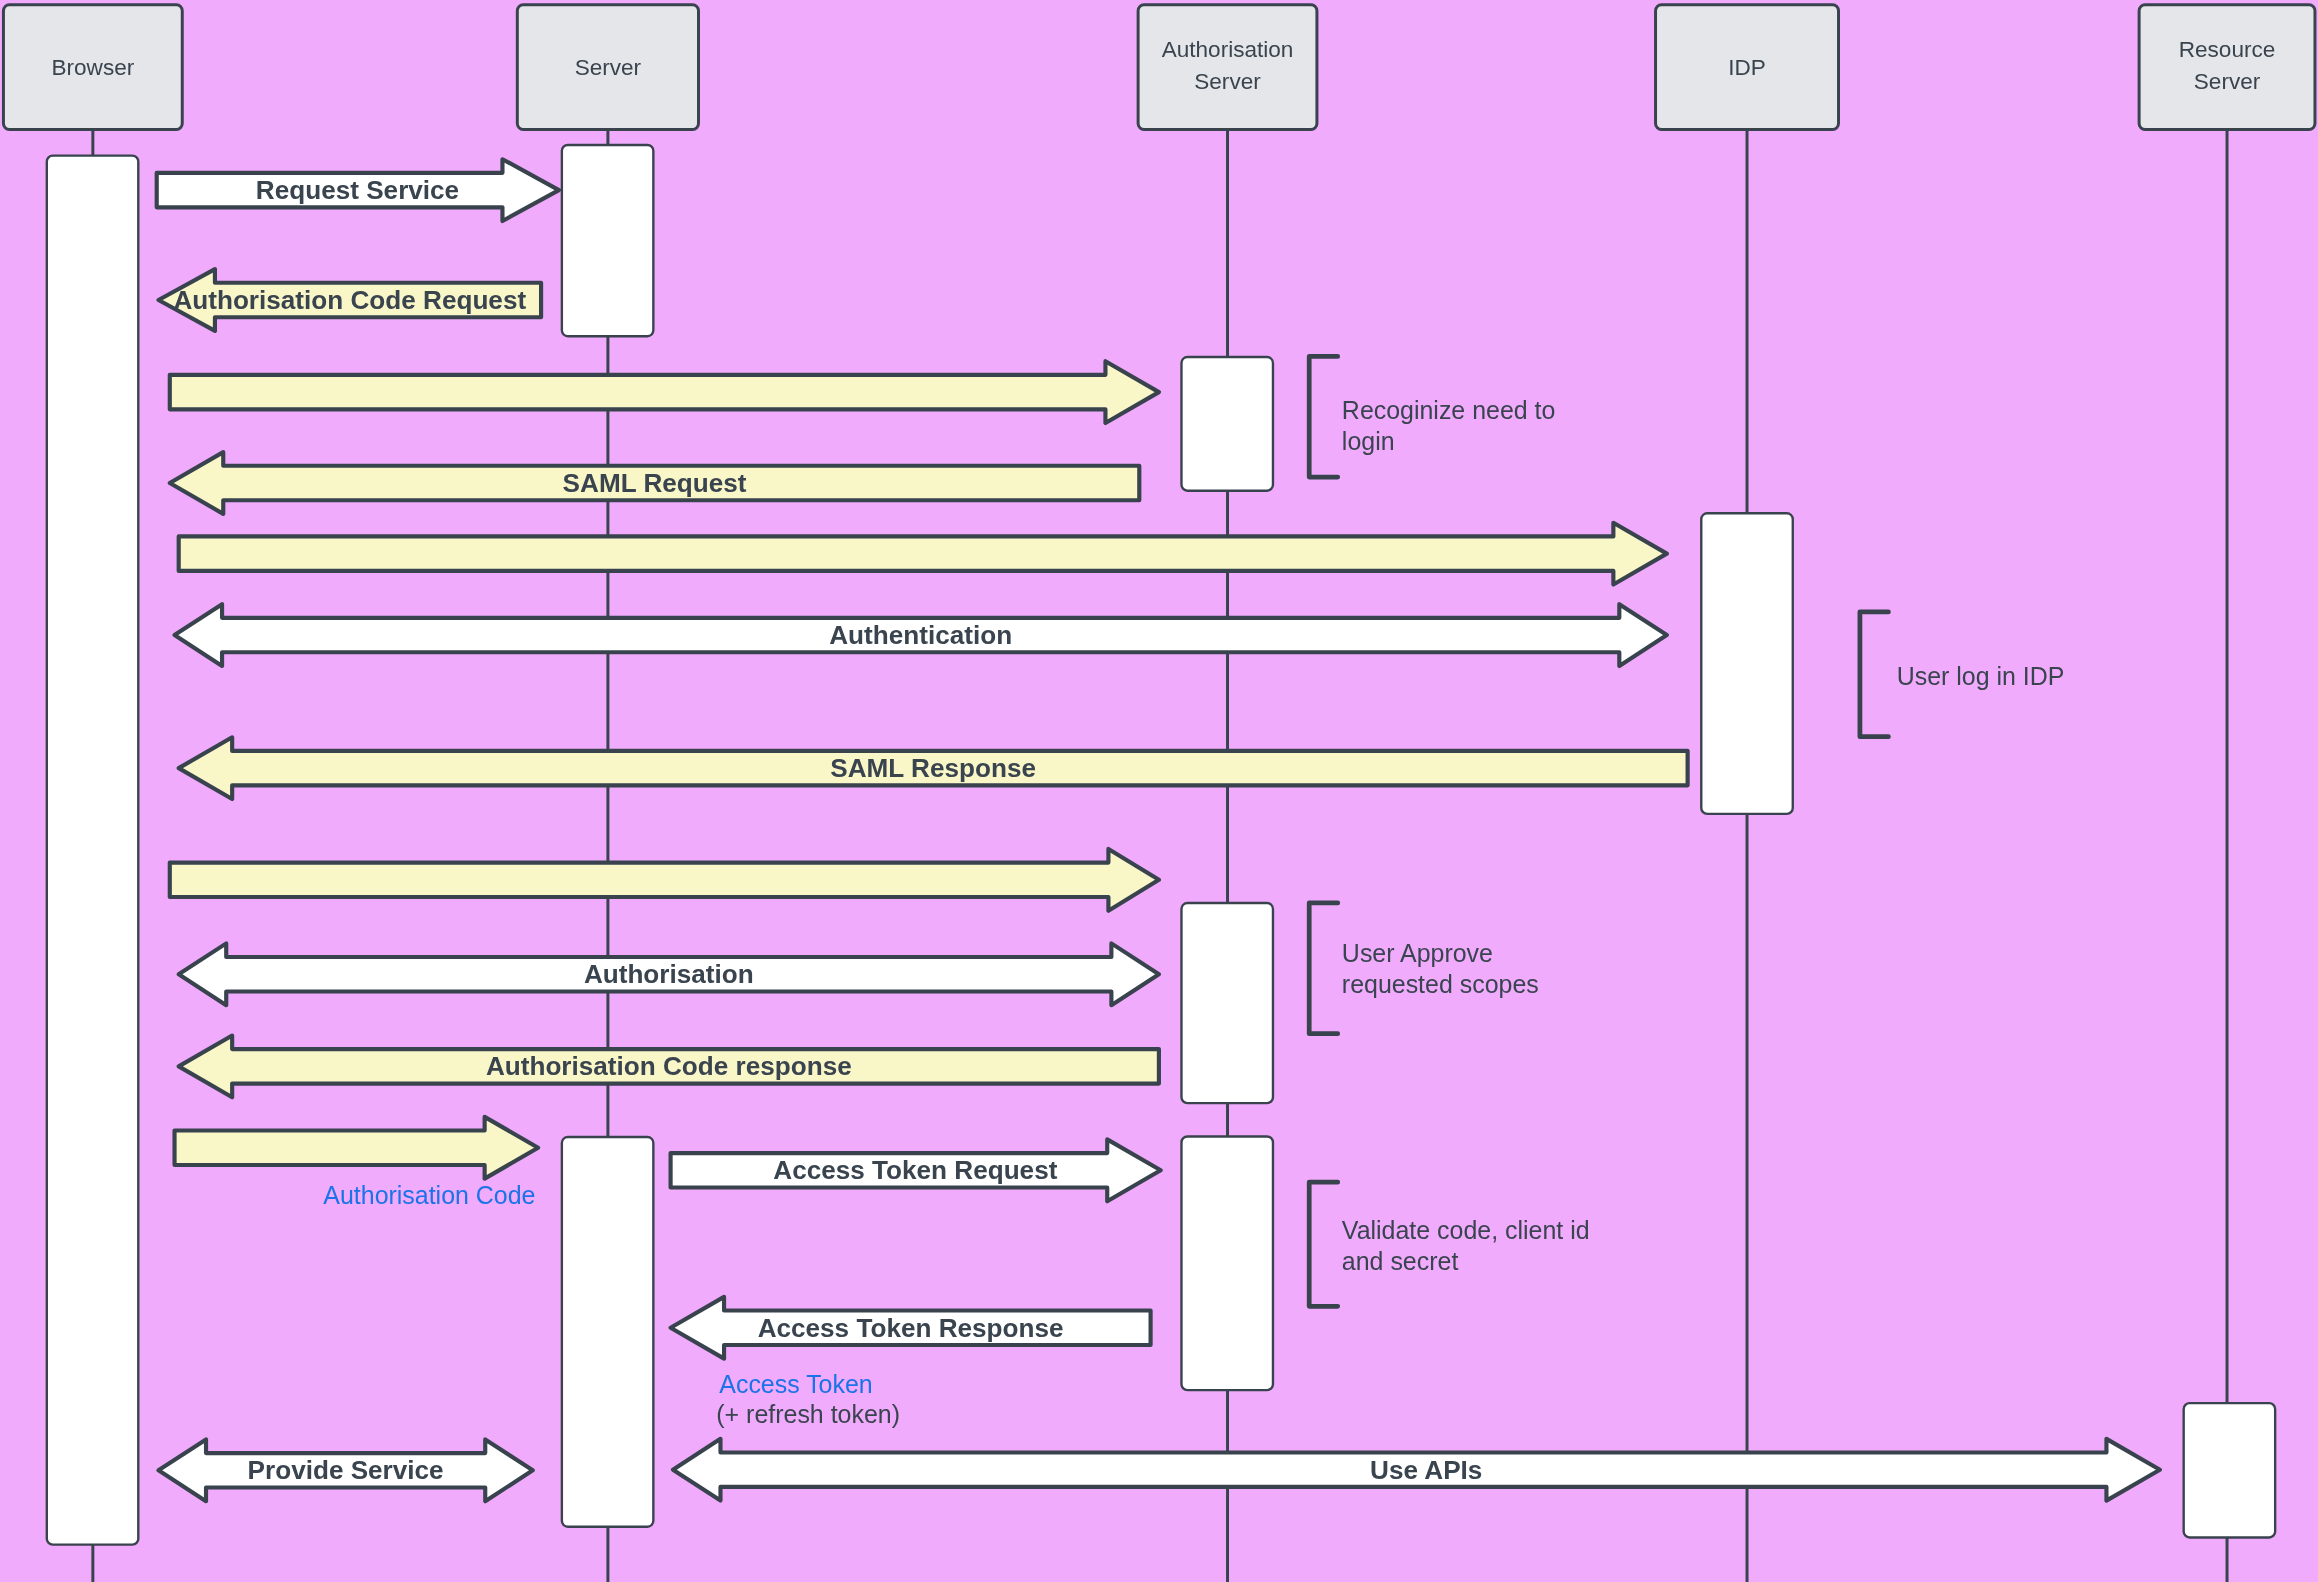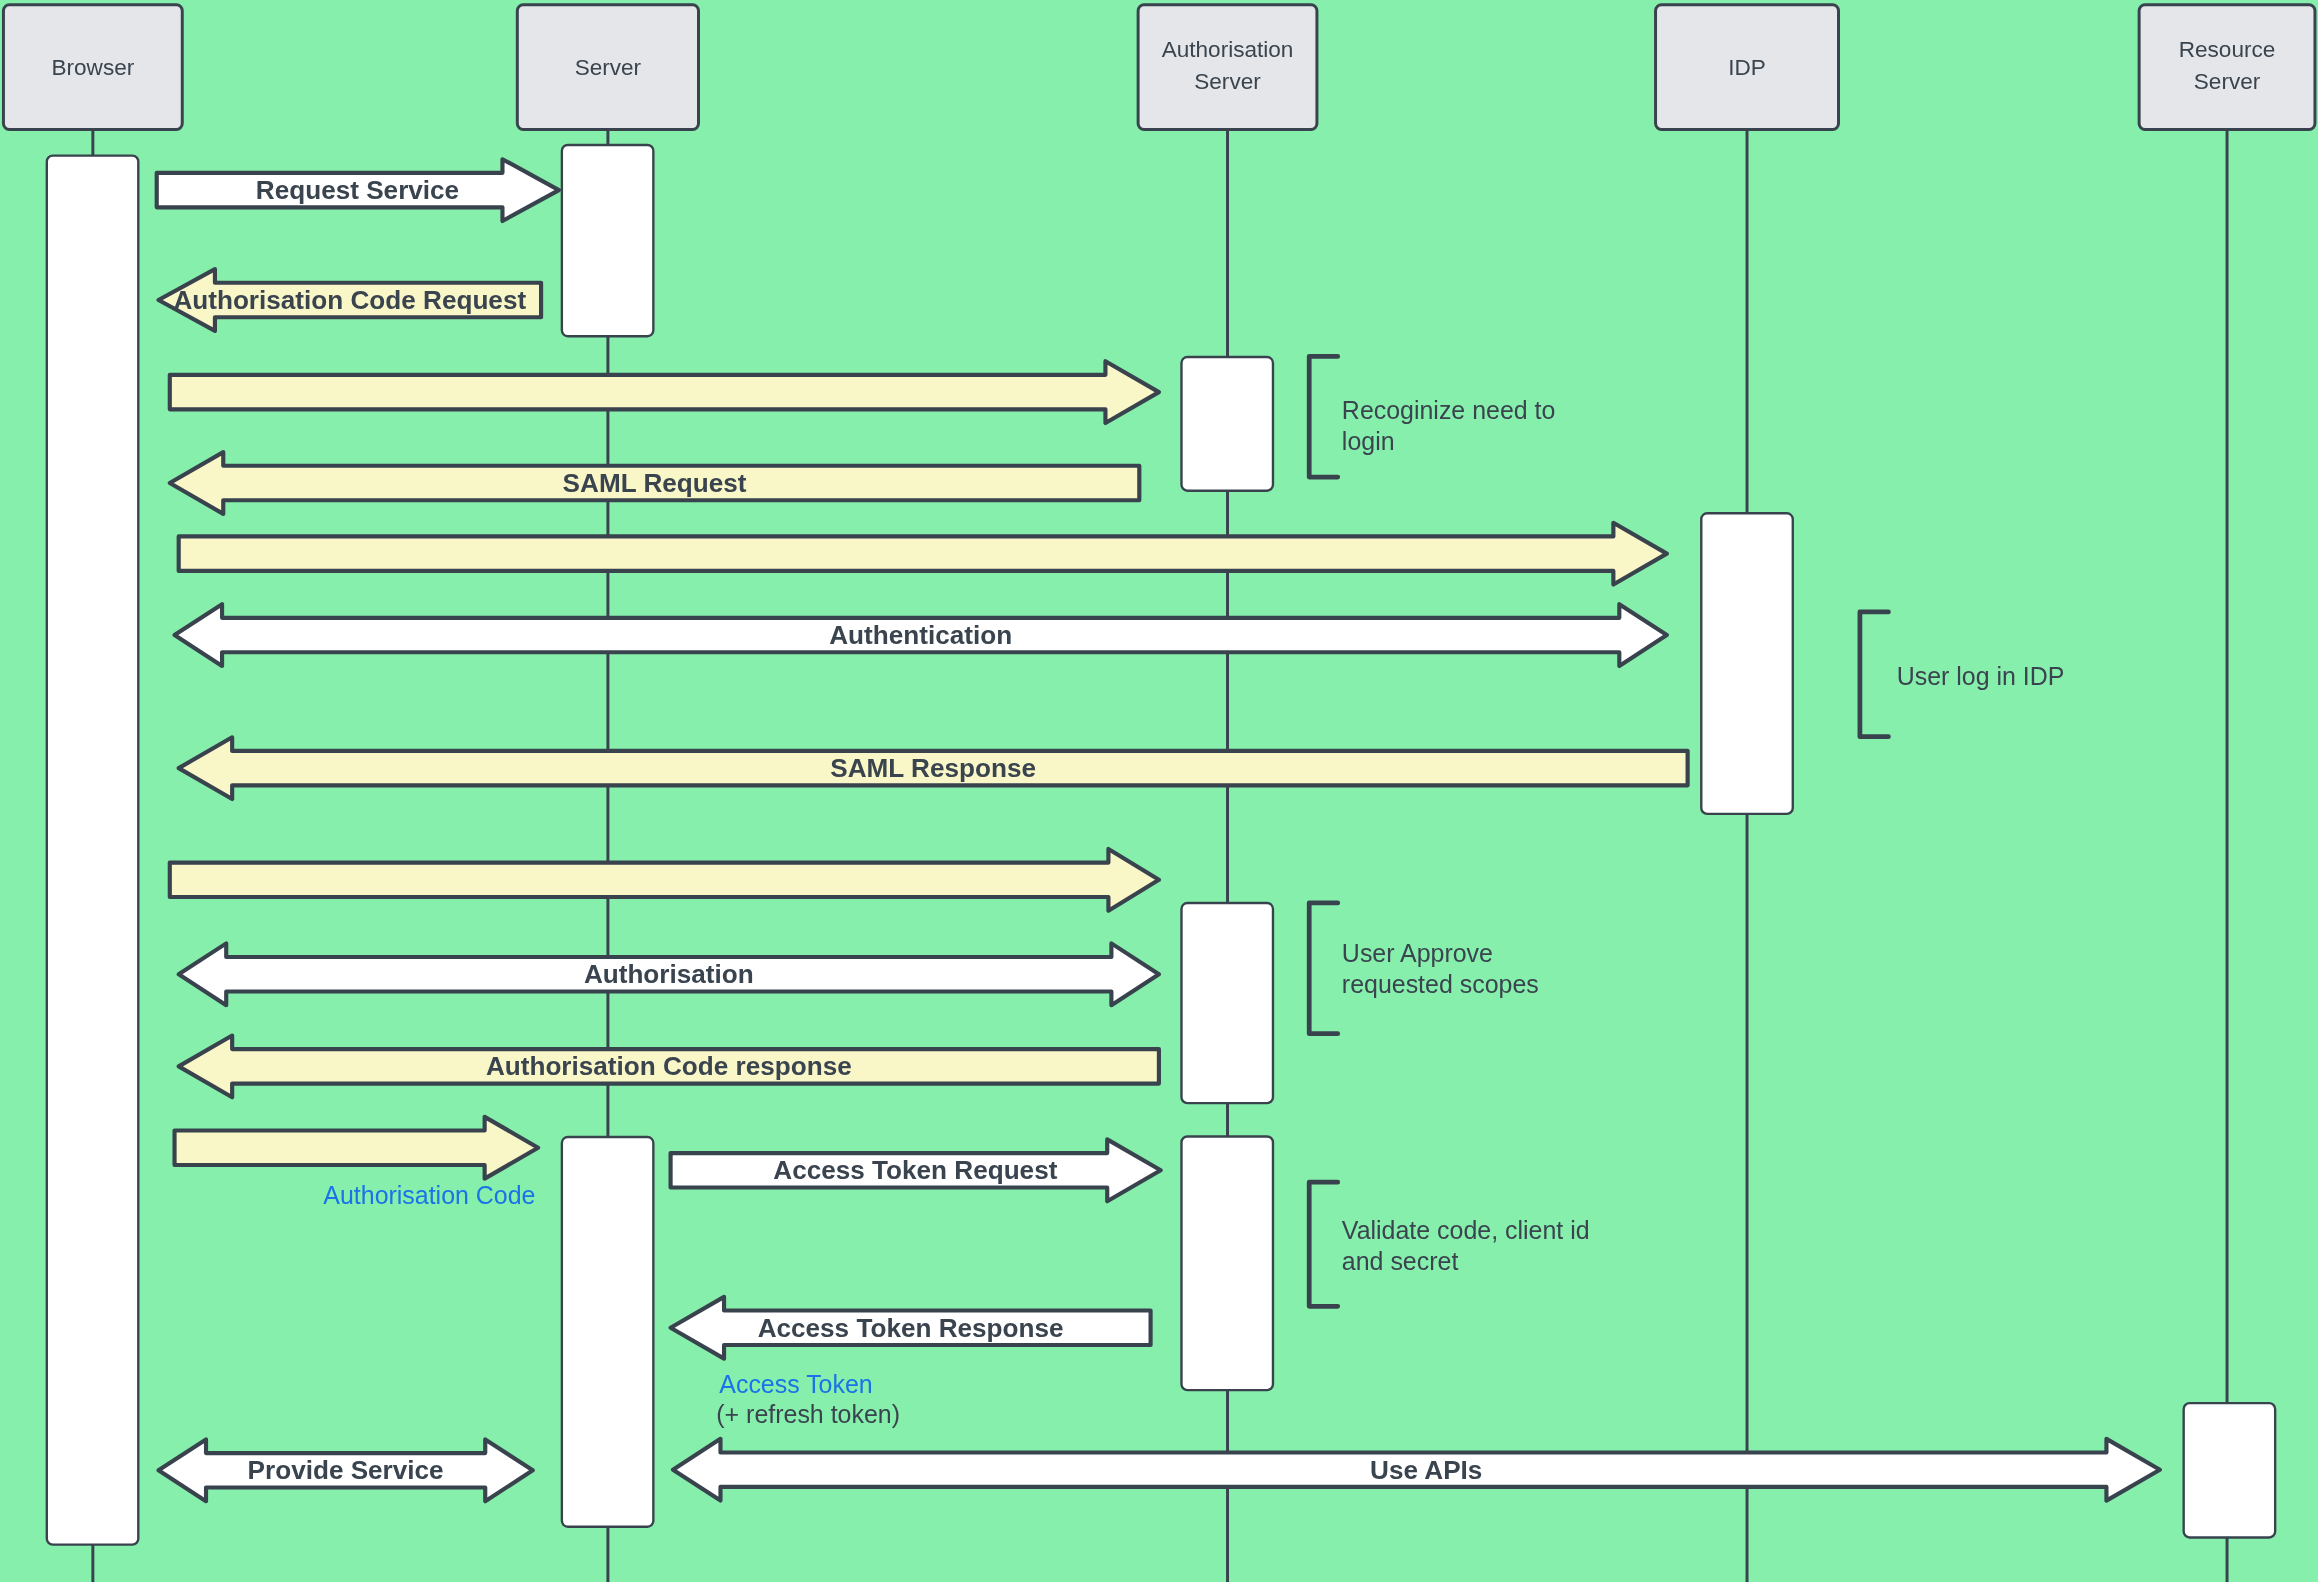--- a/index.html
+++ b/index.html
@@ -1,16 +1,16 @@
 <!DOCTYPE html>
 <html style="font-size:9.5px"><head>
 <meta charset="utf-8">
 <style>
   html,body { margin:0; padding:0; background:#ffffff; }
-  .stage { position:relative; width:2319px; height:1582px; background:#86efac; overflow:hidden; }
+  .stage { position:relative; width:2319px; height:1582px; background:#f0abfc; overflow:hidden; }
   svg { display:block; width:2319px; height:1582px; }
 
   .lifeline   { stroke:#39434e; stroke-width:5; }
   .actor-box  { fill:#e4e6e9; stroke:#39434e; stroke-width:5; }
   .activation { fill:#ffffff; stroke:#39434e; stroke-width:4; }
   .arrow-hl   { fill:#f9f6c8; stroke:#39434e; stroke-width:7; stroke-linejoin:round; }
   .arrow-pl   { fill:#ffffff; stroke:#39434e; stroke-width:7; stroke-linejoin:round; }
   .bracket    { fill:none; stroke:#39434e; stroke-width:8; stroke-linejoin:round; stroke-linecap:round; }
 
   text { font-family:"Liberation Sans", sans-serif; fill:#3a444f; }

